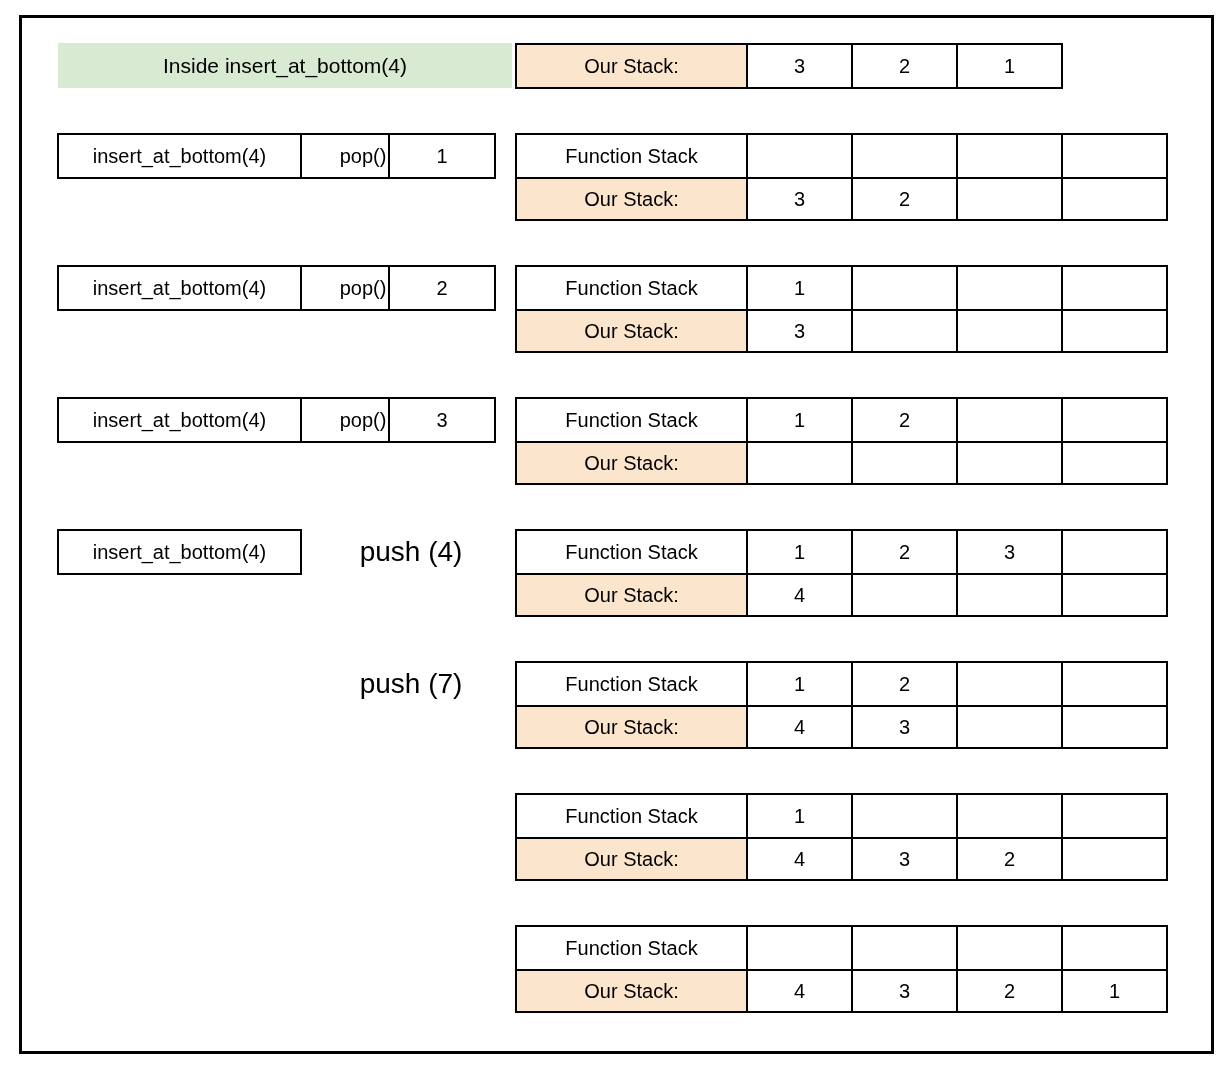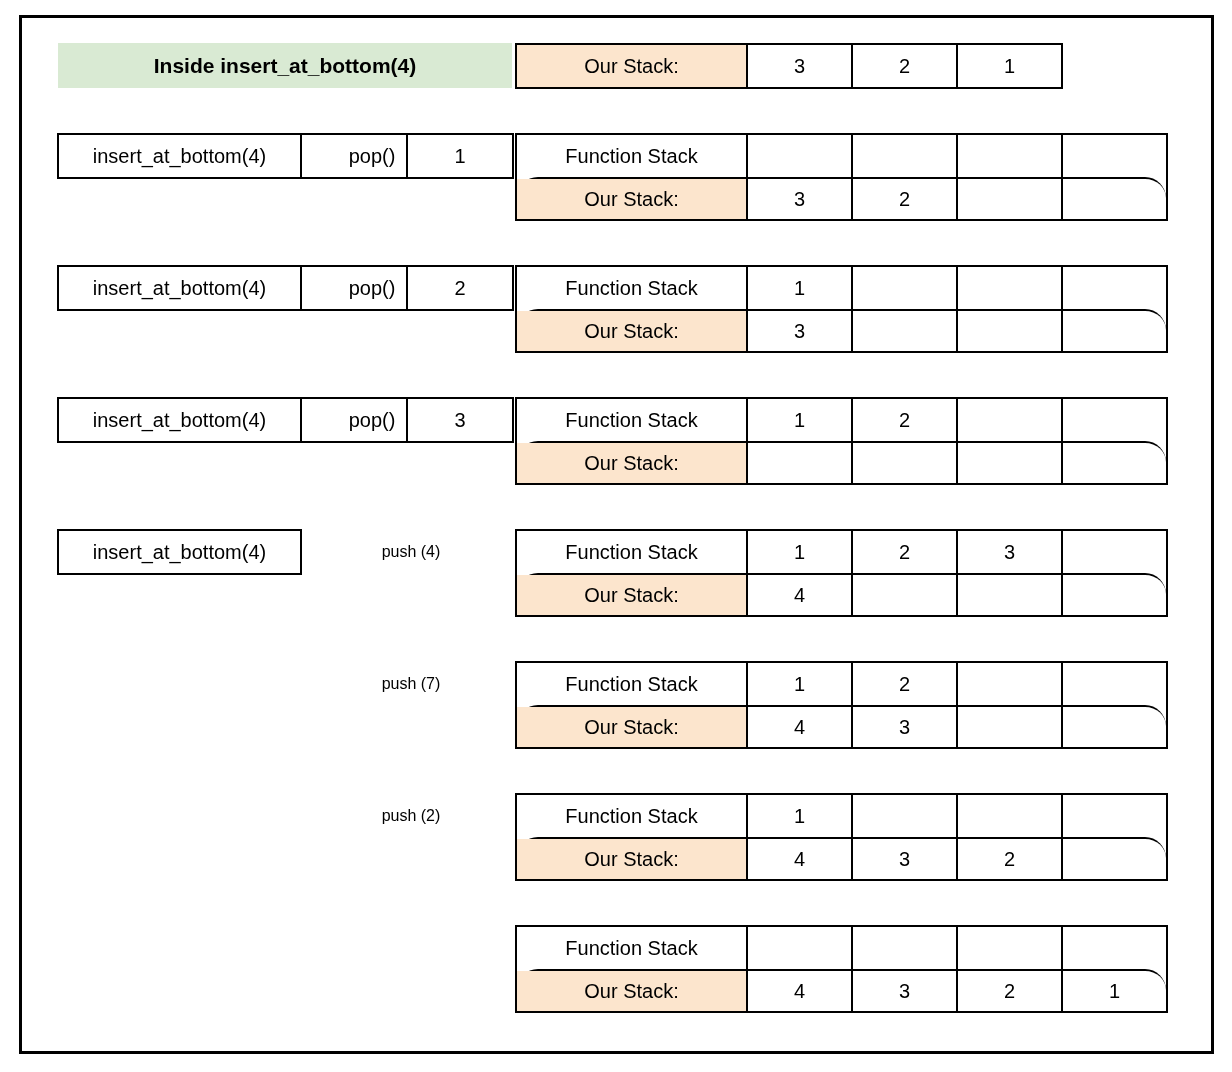--- a/index.html
+++ b/index.html
@@ -18,62 +18,62 @@
     left: 19px; top: 15px;
     width: 1195px; height: 1039px;
     border: 3px solid var(--border, #000);
   }
   .title-banner {
     position: absolute;
     left: 58px; top: 43px;
     width: 454px; height: 45px;
     background: var(--green, #d9ead3);
     display: flex; align-items: center; justify-content: center;
-    font-weight: bold; font-size: 21px;
+    font-weight: normal; font-size: 21px;
   }
   .stack-table {
     position: absolute;
     left: 515px;
     border: 2px solid var(--border, #000);
     background: #fff;
   }
-  .t-row { display: flex; height: 42px; border-radius: 21px; }
+  .t-row { display: flex; height: 42px; }
   .t-row + .t-row { border-top: 2px solid var(--border, #000); }
   .cell {
     display: flex; align-items: center; justify-content: center;
     font-size: 20px; white-space: nowrap;
   }
   .label-cell { width: 229px; }
   .val-cell { width: 105px; border-left: 2px solid var(--border, #000); }
   .orange { background: var(--orange, #fce5cd); }
   .pop-table {
     position: absolute;
     left: 57px;
     height: 46px;
     border: 2px solid var(--border, #000);
     display: flex;
     background: #fff;
   }
   .call-cell { width: 241px; }
-  .action-cell { width: 106px; border-left: 2px solid var(--border, #000); padding-left: 36px; }
+  .action-cell { width: 88px; border-left: 2px solid var(--border, #000); padding-left: 36px; }
   .value-cell { width: 106px; border-left: 2px solid var(--border, #000); }
   .call-box {
     position: absolute;
     left: 57px;
     width: 245px; height: 46px;
     border: 2px solid var(--border, #000);
     display: flex; align-items: center; justify-content: center;
     font-size: 20px; background: #fff;
   }
   .push-label {
     position: absolute;
     left: 341px;
     width: 140px; height: 46px;
     display: flex; align-items: center; justify-content: center;
-    font-size: 16px;
+    font-size: 28px;
   }
 </style>
 </head>
 <body>
 
 <div class="canvas">
   <div class="outer-frame"></div>
 
   <div class="title-banner">Inside insert_at_bottom(4)</div>
   <div class="stack-table" style="top:43px">
@@ -181,21 +181,20 @@
     </div>
     <div class="t-row">
       <div class="cell label-cell orange">Our Stack:</div>
       <div class="cell val-cell">4</div>
       <div class="cell val-cell">3</div>
       <div class="cell val-cell"></div>
       <div class="cell val-cell"></div>
     </div>
   </div>
 
-  <div class="push-label" style="top:793px">push (2)</div>
   <div class="stack-table" style="top:793px">
     <div class="t-row">
       <div class="cell label-cell">Function Stack</div>
       <div class="cell val-cell">1</div>
       <div class="cell val-cell"></div>
       <div class="cell val-cell"></div>
       <div class="cell val-cell"></div>
     </div>
     <div class="t-row">
       <div class="cell label-cell orange">Our Stack:</div>

